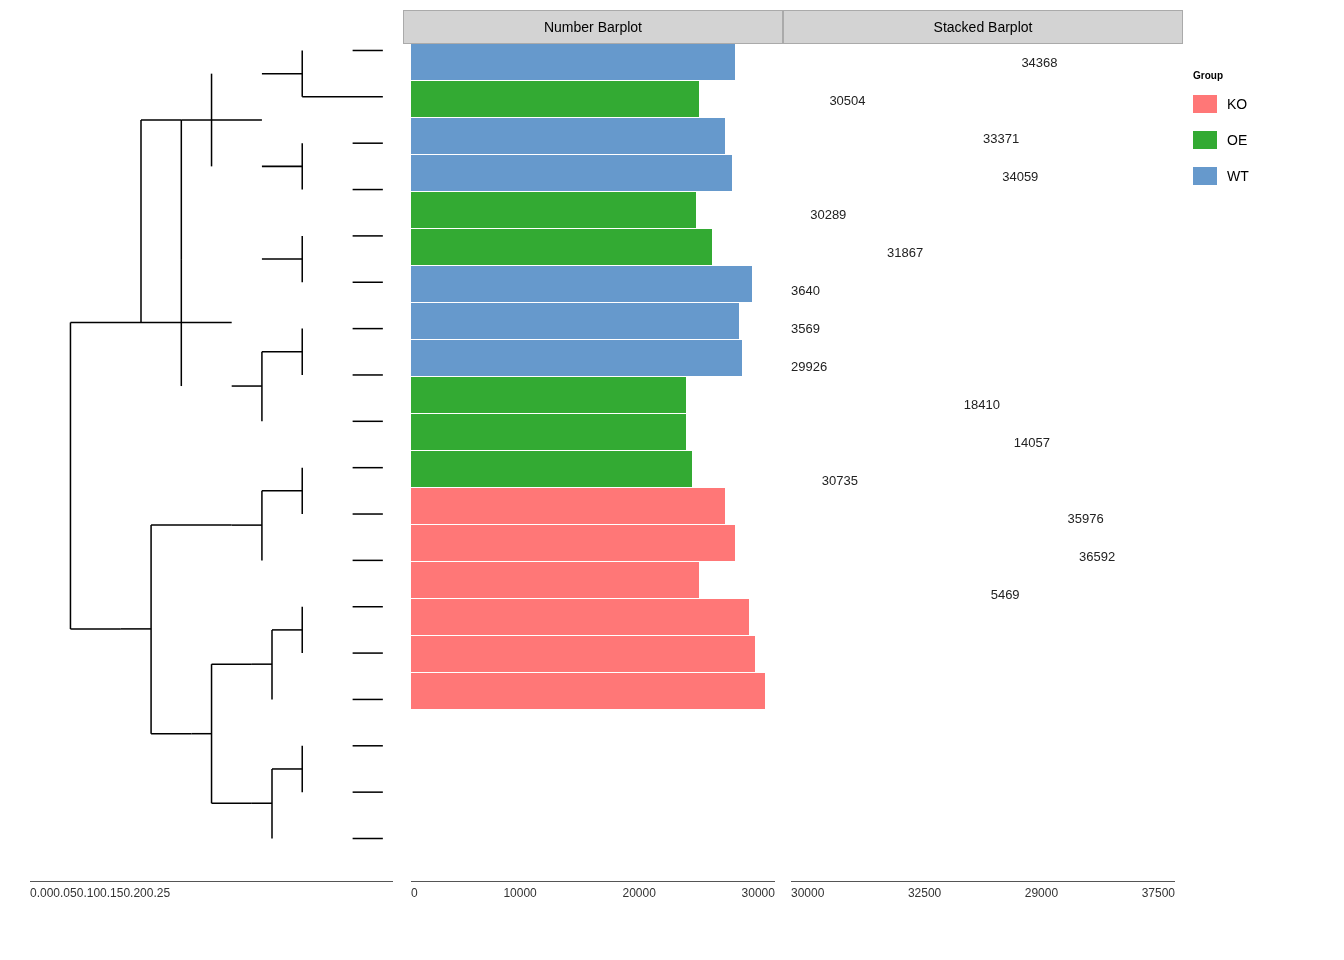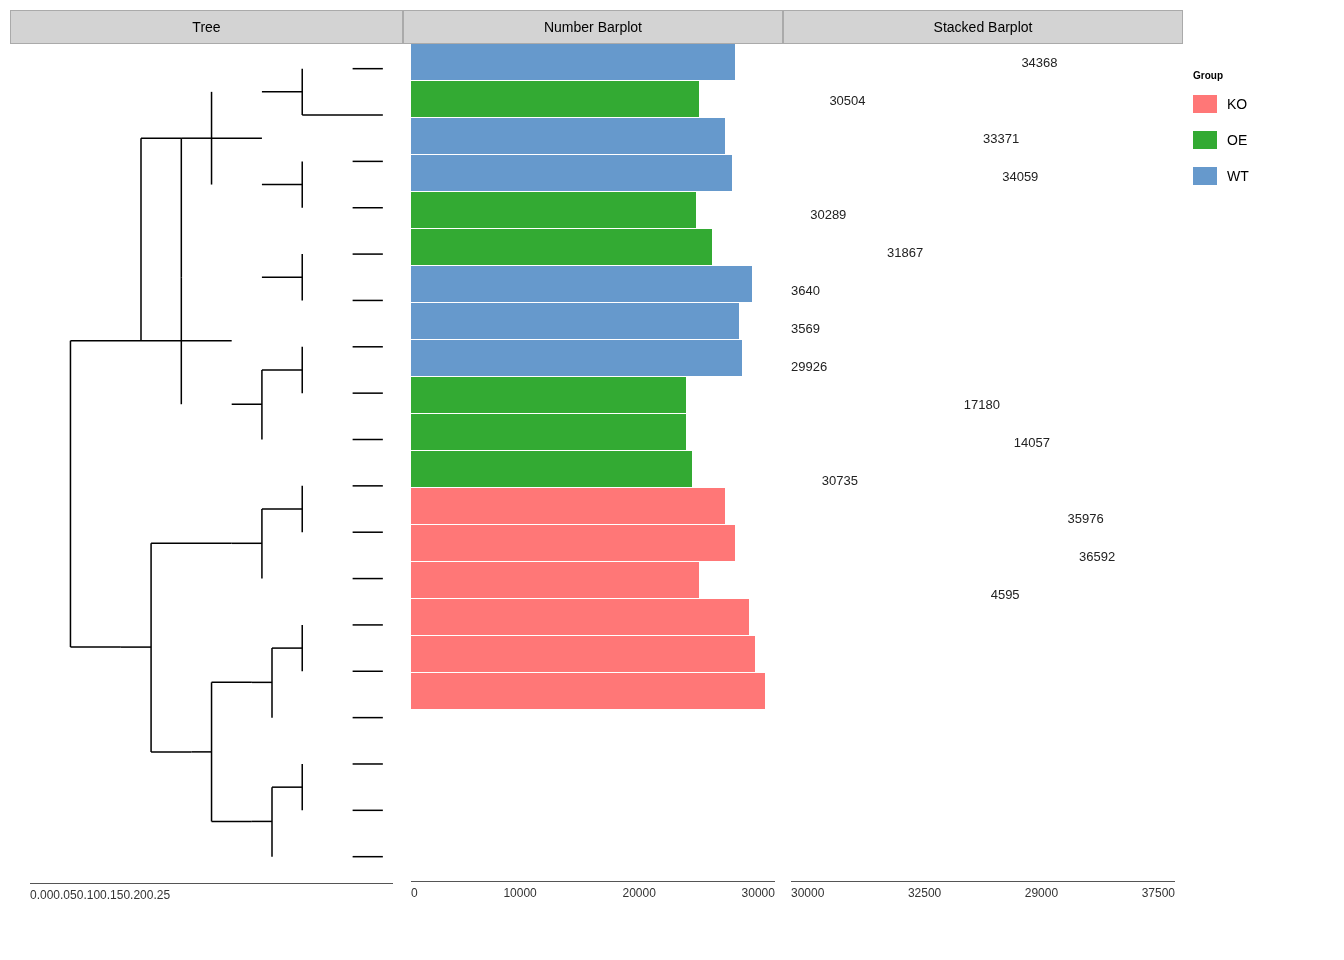--- a/index.html
+++ b/index.html
@@ -141,21 +141,20 @@
       border-top: 1px solid #555;
       margin-top: 2px;
     }
   </style>
 </head>
 <body>
 
 <div class="main-container">
 
   <div class="tree-panel">
-    <div class="panel-header">Tree</div>
     <div class="tree-content">
       <svg class="tree-svg" viewBox="0 0 390 830" xmlns="http://www.w3.org/2000/svg">
 
         <line x1="340" y1="23" x2="370" y2="23" stroke="#000" stroke-width="1.5"></line>
         <line x1="290" y1="69" x2="370" y2="69" stroke="#000" stroke-width="1.5"></line>
         <line x1="340" y1="115" x2="370" y2="115" stroke="#000" stroke-width="1.5"></line>
         <line x1="340" y1="161" x2="370" y2="161" stroke="#000" stroke-width="1.5"></line>
 
         <line x1="290" y1="23" x2="290" y2="69" stroke="#000" stroke-width="1.5"></line>
         <line x1="250" y1="46" x2="290" y2="46" stroke="#000" stroke-width="1.5"></line>
@@ -331,36 +330,36 @@
         <div class="stacked-row" style="position: relative;">
           <span class="stacked-label" style="position: absolute; left: 0%;">3640</span>
         </div>
         <div class="stacked-row" style="position: relative;">
           <span class="stacked-label" style="position: absolute; left: 0%;">3569</span>
         </div>
         <div class="stacked-row" style="position: relative;">
           <span class="stacked-label" style="position: absolute; left: 0%;">29926</span>
         </div>
         <div class="stacked-row" style="position: relative;">
-          <span class="stacked-label" style="position: absolute; left: 45%;">17180</span>
+          <span class="stacked-label" style="position: absolute; left: 45%;">18410</span>
         </div>
         <div class="stacked-row" style="position: relative;">
           <span class="stacked-label" style="position: absolute; left: 58%;">14057</span>
         </div>
         <div class="stacked-row" style="position: relative;">
           <span class="stacked-label" style="position: absolute; left: 8%;">30735</span>
         </div>
         <div class="stacked-row" style="position: relative;">
           <span class="stacked-label" style="position: absolute; left: 72%;">35976</span>
         </div>
         <div class="stacked-row" style="position: relative;">
           <span class="stacked-label" style="position: absolute; left: 75%;">36592</span>
         </div>
         <div class="stacked-row" style="position: relative;">
-          <span class="stacked-label" style="position: absolute; left: 52%;">4595</span>
+          <span class="stacked-label" style="position: absolute; left: 52%;">5469</span>
         </div>
       </div>
     <div class="axis-line" style="margin: 0 8px;"></div>
     <div class="stacked-axis">
       <span>30000</span>
       <span>32500</span>
       <span>29000</span>
       <span>37500</span>
     </div>
   </div>

